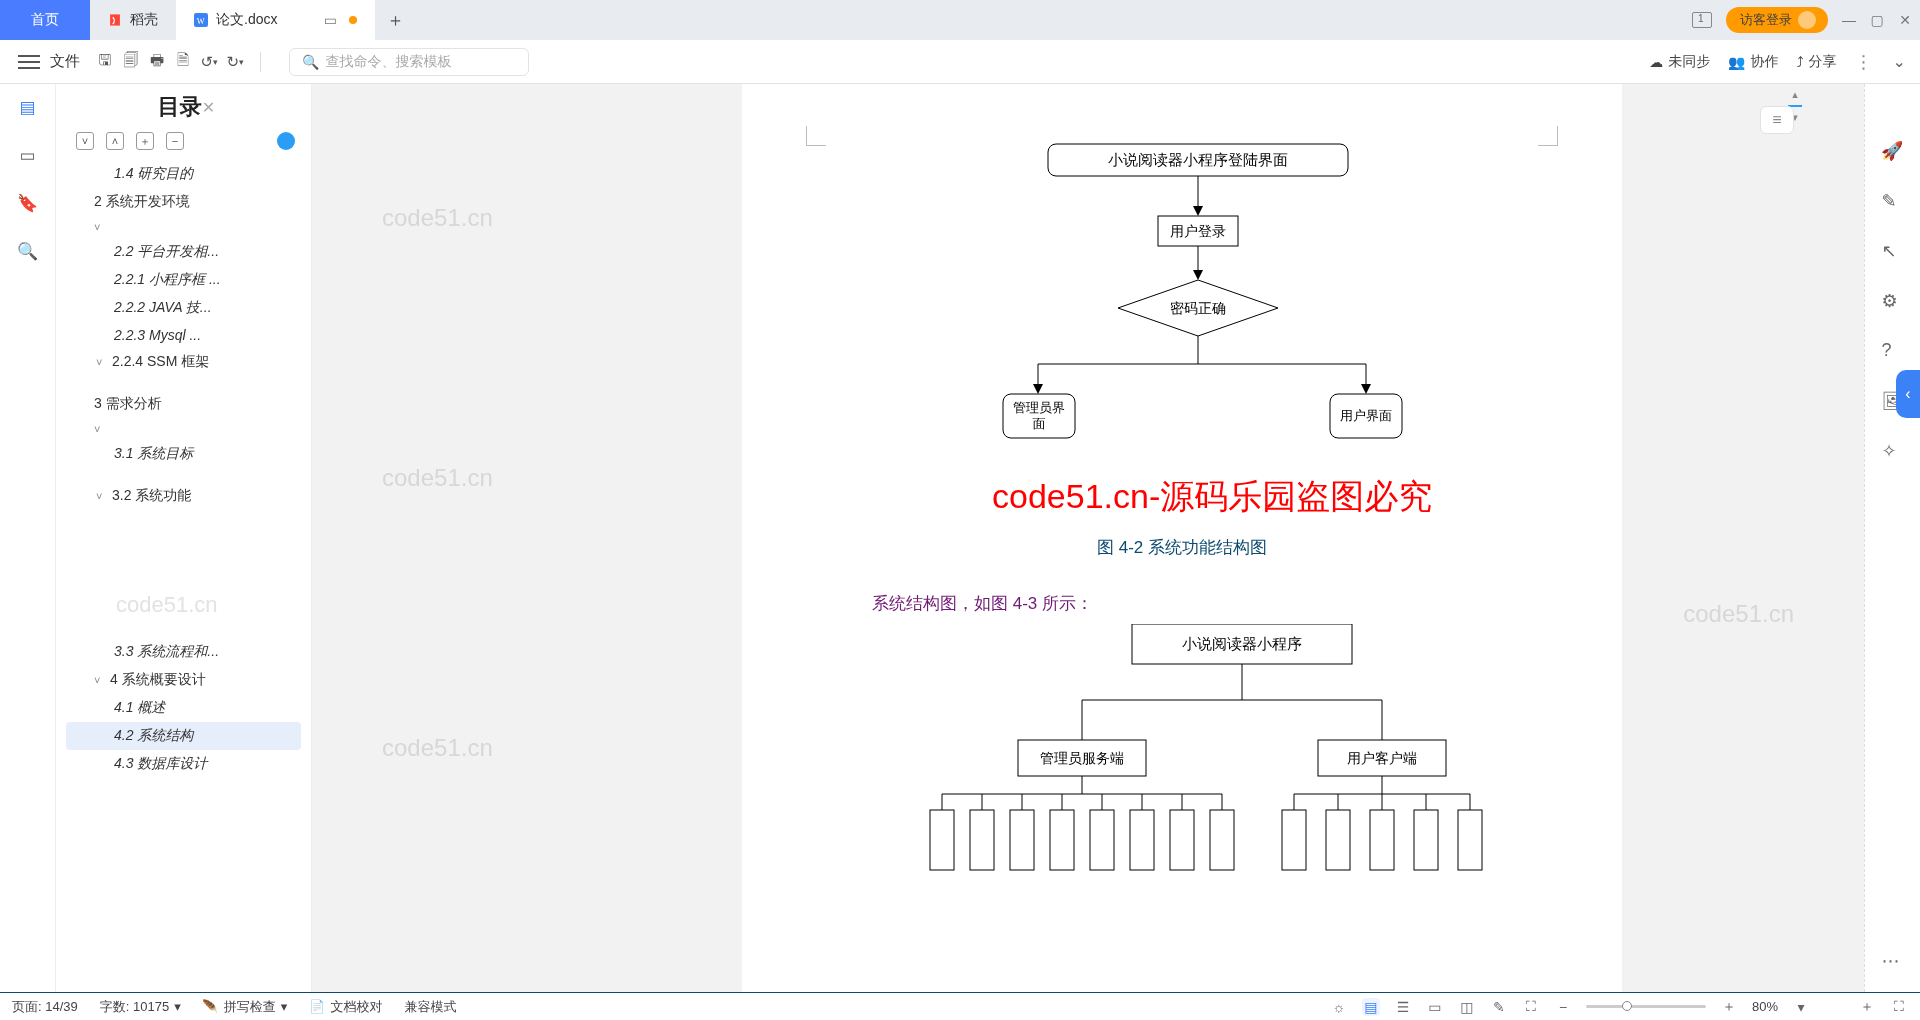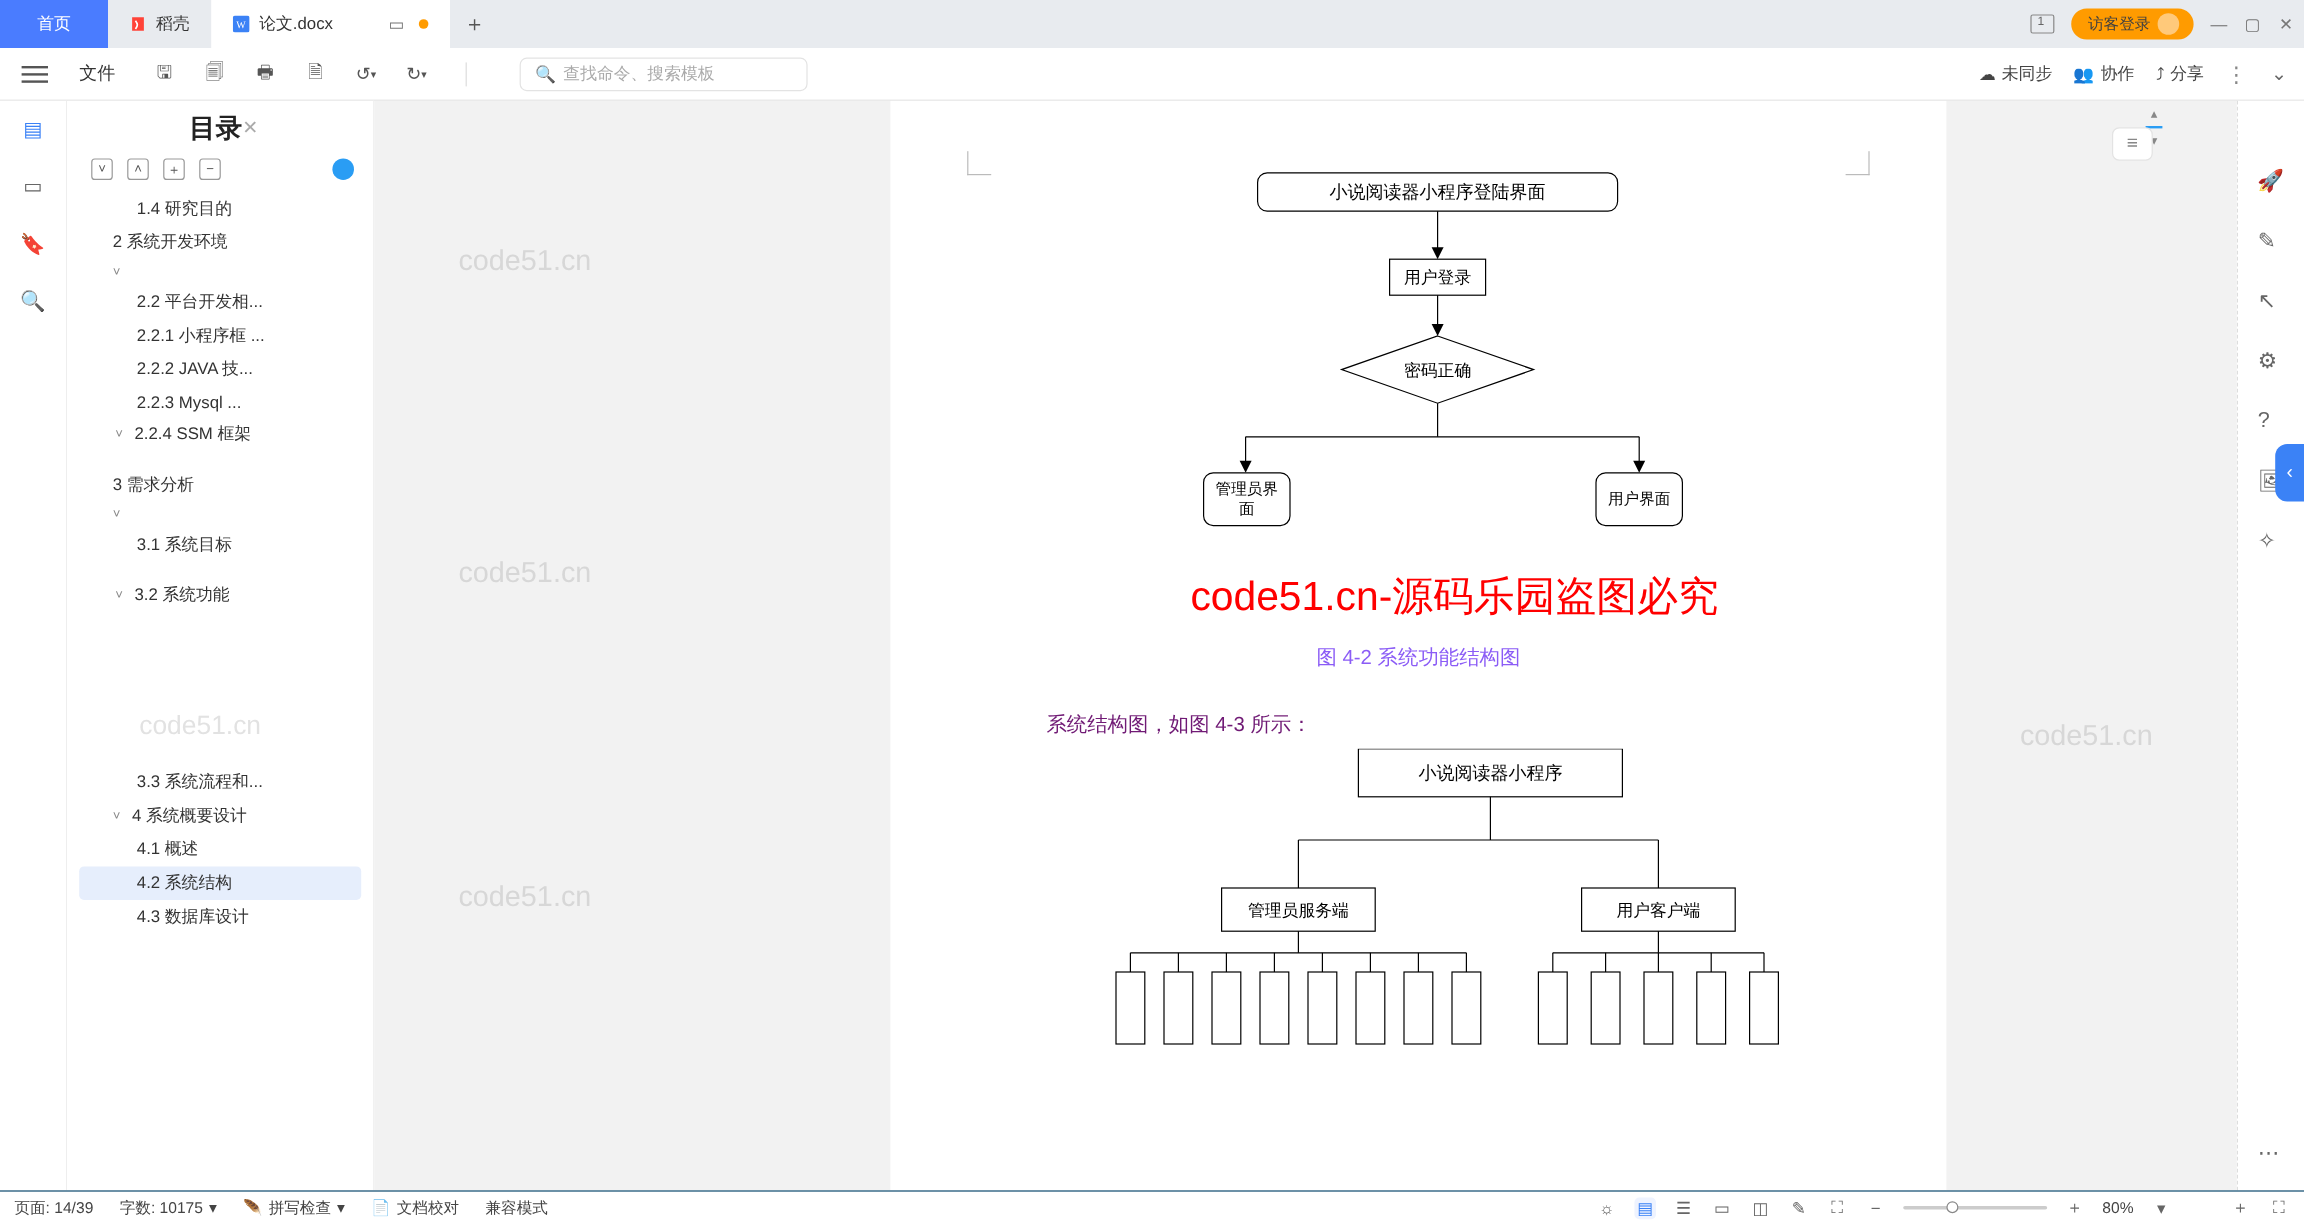--- a/index.html
+++ b/index.html
@@ -14,21 +14,21 @@
 .tab .dot { width:8px; height:8px; background:#ff9b00; border-radius:50%; display:inline-block; margin-left:4px;}
 .tab-plus { width:40px; display:flex; align-items:center; justify-content:center; font-size:18px; color:#555;}
 .topbar-right { position:absolute; right:8px; top:0; height:40px; display:flex; align-items:center; gap:14px; }
 .login-btn { background:#ff9b00; color:#404040; border-radius:14px; padding:4px 12px 4px 14px; font-size:13px; display:flex; align-items:center; gap:6px;}
 .login-btn .avatar{ width:18px; height:18px; background:#ffc97a; border-radius:50%; display:inline-block;}
 .dupwin{ width:20px; height:16px; border:1px solid #888; position:relative; border-radius:2px; }
 .dupwin::after{content:"1"; font-size:10px; position:absolute; left:5px; top:0; color:#666;}
 .winbtn { width:14px; height:14px; color:#777; font-size:14px; text-align:center; line-height:14px;}
 
 
-.ribbon { height:44px; background:#fff; border-bottom:1px solid #e3e3e3; display:flex; align-items:center; padding:0 10px 0 18px; gap:20px; position:relative;}
+.ribbon { height:44px; background:#fff; border-bottom:1px solid #e3e3e3; display:flex; align-items:center; padding:0 10px 0 18px; gap:4px; position:relative;}
 .ham { width:22px; display:flex; flex-direction:column; gap:4px; margin-right:6px;}
 .ham span{height:2px; background:#555; display:block;}
 .file-label{ font-size:15px; color:#333; margin-right:10px;}
 .qicon { width:22px; height:22px; display:flex; align-items:center; justify-content:center; color:#555; font-size:15px;}
 .rib-sep{ width:1px; height:20px; background:#ddd; margin:0 10px;}
 .menu-tabs{ display:flex; align-items:center; gap:6px; margin-left:14px;}
 .menu-tab{ padding:5px 14px; font-size:15px; color:#333; border-radius:14px;}
 .menu-tab.active{ background:#3b82f6; color:#fff;}
 .menu-tab.vip{ color:#b8860b;}
 .menu-arrow{ color:#888; font-size:13px; margin-left:4px;}
@@ -48,36 +48,36 @@
 .side-head{ display:flex; align-items:center; justify-content:center; padding:8px 14px 6px 20px;}
 .side-title{ font-size:22px; font-weight:600; color:#222;}
 .side-close{ color:#aaa; font-size:16px;}
 .side-tools{ display:flex; align-items:center; gap:12px; padding:4px 16px 8px 20px;}
 .side-tools .tbtn{ width:18px; height:18px; border:1px solid #999; border-radius:3px; display:flex; align-items:center; justify-content:center; font-size:11px; color:#555;}
 .side-tools .bubble{ margin-left:auto; width:18px; height:18px; background:#2a9df4; border-radius:50%;}
 .outline{ flex:1; overflow:auto; padding:2px 10px 10px 10px; font-size:14px; color:#333;}
 .outline .item{ padding:5px 6px 5px 42px; white-space:nowrap; overflow:hidden; text-overflow:ellipsis; border-radius:4px;}
 .outline .item.l0{ padding-left:28px;}
 .outline .item.l0c{ padding-left:28px; display:flex; align-items:center; gap:6px;}
-.outline .item.l1{ padding-left:48px;}
+.outline .item.l1{ padding-left:48px;font-style:italic;}
 .outline .item.l1c{ padding-left:30px; display:flex; align-items:center; gap:6px;}
 .outline .item.sel{ background:#e6eefc;}
 .outline .caret{ color:#888; font-size:11px; width:10px; display:inline-block;}
 .outline .gap{ height:14px; }
 .wm{ color:#cfcfcf; font-size:22px; padding-left:50px; margin:40px 0 20px 0; opacity:.6;}
 
 .canvas{ flex:1; background:#f2f2f2; position:relative; overflow:hidden;}
 .page{ position:absolute; left:430px; top:0; width:880px; height:1050px; background:#fff;}
 .corner{ position:absolute; width:20px; height:20px; border:1px solid #bbb; }
 .corner.tl{ left:64px; top:42px; border-right:none; border-top:none;}
 .corner.tr{ right:64px; top:42px; border-left:none; border-top:none;}
 .svgwrap{ position:absolute; left:16px; top:40px; width:880px; }
 .svgwrap svg{ width:880px; }
 .red-overlay{ position:absolute; left:250px; top:390px; font-size:34px; color:#ff0000; font-weight:500;}
-.caption{ position:absolute; width:880px; text-align:center; font-size:17px; color:#8b5cf6; top:452px;}
+.caption{ position:absolute; width:880px; text-align:center; font-size:17px; color:#0c4a6e; top:452px;}
 .para{ position:absolute; left:130px; top:508px; font-size:17px; color:#701a75;}
 
 .rightcol{ width:56px; background:#fff; border-left:1px dashed #ddd; display:flex; flex-direction:column; align-items:center; gap:28px; padding-top:56px; color:#666;}
 .rightcol .rico{ width:22px; height:22px; font-size:18px;}
 .blue-tab{ position:absolute; right:0; top:370px; width:24px; height:48px; background:#3b82f6; border-radius:10px 0 0 10px; display:flex; align-items:center; justify-content:center; color:#fff;}
 
 .ruler-ctrl{ position:absolute; right:58px; top:4px; width:22px; display:flex; flex-direction:column; align-items:center; gap:2px; color:#888; font-size:11px;}
 .float-btn{ position:absolute; right:70px; top:22px; width:34px; height:28px; background:#fff; border:1px solid #e3e3e3; border-radius:6px; display:flex; align-items:center; justify-content:center; color:#888;}
 
 

